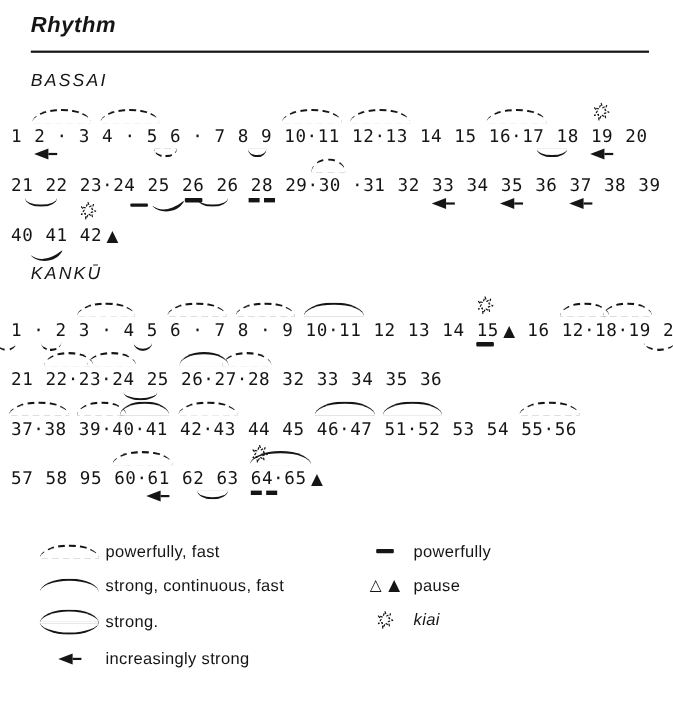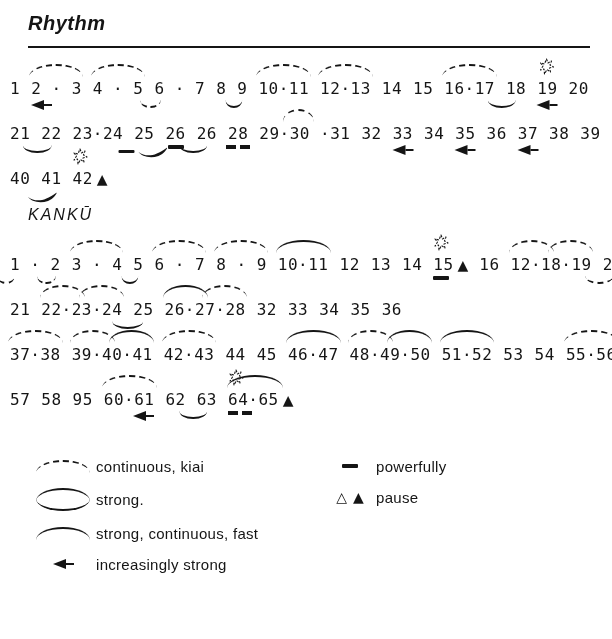--- a/index.html
+++ b/index.html
@@ -51,20 +51,21 @@
   .lg-double{display:inline-block;}
   .lg-pp{display:inline-flex;gap:6px;}
 </style>
 </head>
 <body>
 
 <div class="page">
   <div class="title">Rhythm</div>
   <div class="rule"></div>
   <div>
+      <div class="sec-heading">BASSAI</div>
       <div class="row first">
         <span class="tok"><span class="num">1</span></span>
         <span class="tok"><span class="arc over dashed" style="left: -4%; width: 106%;"></span><span class="num">2 · 3</span><span class="under left">
             <span class="m-arrow">
               <span class="ah"></span>
               <span class="at"></span>
             </span>
           </span></span>
         <span class="tok"><span class="arc over dashed" style="left: -4%; width: 106%;"></span><span class="num">4 · 5</span></span>
         <span class="tok"><span class="arc under dashed" style="left: -8%; width: 40%;"></span><span class="num">6 · 7</span></span>
@@ -173,21 +174,20 @@
         <span class="tok"><span class="num">35</span></span>
         <span class="tok"><span class="num">36</span></span>
       </div>
       <div class="row">
         <span class="tok"><span class="arc over dashed" style="left: -4%; width: 108%;"></span><span class="num">37·38</span></span>
         <span class="tok"><span class="arc over dashed" style="left: -2%; width: 56%;"></span><span class="arc over" style="left: 46%; width: 56%;"></span><span class="num">39·40·41</span></span>
         <span class="tok"><span class="arc over dashed" style="left: -4%; width: 108%;"></span><span class="num">42·43</span></span>
         <span class="tok"><span class="num">44</span></span>
         <span class="tok"><span class="num">45</span></span>
         <span class="tok"><span class="arc over" style="left: -4%; width: 108%;"></span><span class="num">46·47</span></span>
-        <span class="tok"><span class="arc over dashed" style="left: -2%; width: 56%;"></span><span class="arc over" style="left: 46%; width: 56%;"></span><span class="num">48·49·50</span></span>
         <span class="tok"><span class="arc over" style="left: -4%; width: 108%;"></span><span class="num">51·52</span></span>
         <span class="tok"><span class="num">53</span></span>
         <span class="tok"><span class="num">54</span></span>
         <span class="tok"><span class="arc over dashed" style="left: -4%; width: 108%;"></span><span class="num">55·56</span></span>
       </div>
       <div class="row">
         <span class="tok"><span class="num">57</span></span>
         <span class="tok"><span class="num">58</span></span>
         <span class="tok"><span class="num">95</span></span>
         <span class="tok"><span class="arc over dashed" style="left: -4%; width: 108%;"></span><span class="num">60·61</span><span class="under right">
@@ -207,39 +207,39 @@
             </span>
           </span></span>
       </div>
     </div>
   <div class="legend">
     <div class="lcol">
         <div class="lrow">
           <span class="licon">
             <span class="lg-arc dashed"></span>
           </span>
-          <span class="llabel">continuous, kiai</span>
+          <span class="llabel">powerfully, fast</span>
+        </div>
+        <div class="lrow">
+          <span class="licon">
+            <span class="lg-arc"></span>
+          </span>
+          <span class="llabel">strong, continuous, fast</span>
         </div>
         <div class="lrow">
           <span class="licon">
             <span class="lg-double">
               <span class="lg-arc"></span>
               <span class="lg-arcu"></span>
             </span>
           </span>
           <span class="llabel">strong.</span>
         </div>
         <div class="lrow">
           <span class="licon">
-            <span class="lg-arc"></span>
-          </span>
-          <span class="llabel">strong, continuous, fast</span>
-        </div>
-        <div class="lrow">
-          <span class="licon">
             <span class="m-arrow">
               <span class="ah"></span>
               <span class="at"></span>
             </span>
           </span>
           <span class="llabel">increasingly strong</span>
         </div>
       </div>
     <div class="rcol">
         <div class="lrow">
@@ -249,16 +249,24 @@
           <span class="llabel">powerfully</span>
         </div>
         <div class="lrow">
           <span class="licon">
             <span class="lg-pp">
               <span class="m-pause">△</span>
               <span class="m-pause">▲</span>
             </span>
           </span>
           <span class="llabel">pause</span>
+        </div>
+        <div class="lrow">
+          <span class="licon">
+            <svg class="m-kiai" width="15" height="17" viewBox="0 0 15 17">
+              <path d="M7,1 L8.5,5 L12,3 L10.5,7 L14,9 L10,10 L11,14 L7.5,11.5 L5,16 L4.5,11 L1,12 L3.5,8 L1,5 L5,6 Z" fill="none" stroke="#151515" stroke-width="1.1" stroke-linejoin="round" stroke-dasharray="2.4,1.4"></path>
+            </svg>
+          </span>
+          <span class="llabel it">kiai</span>
         </div>
       </div>
   </div>
 </div>
 
 </body></html>

